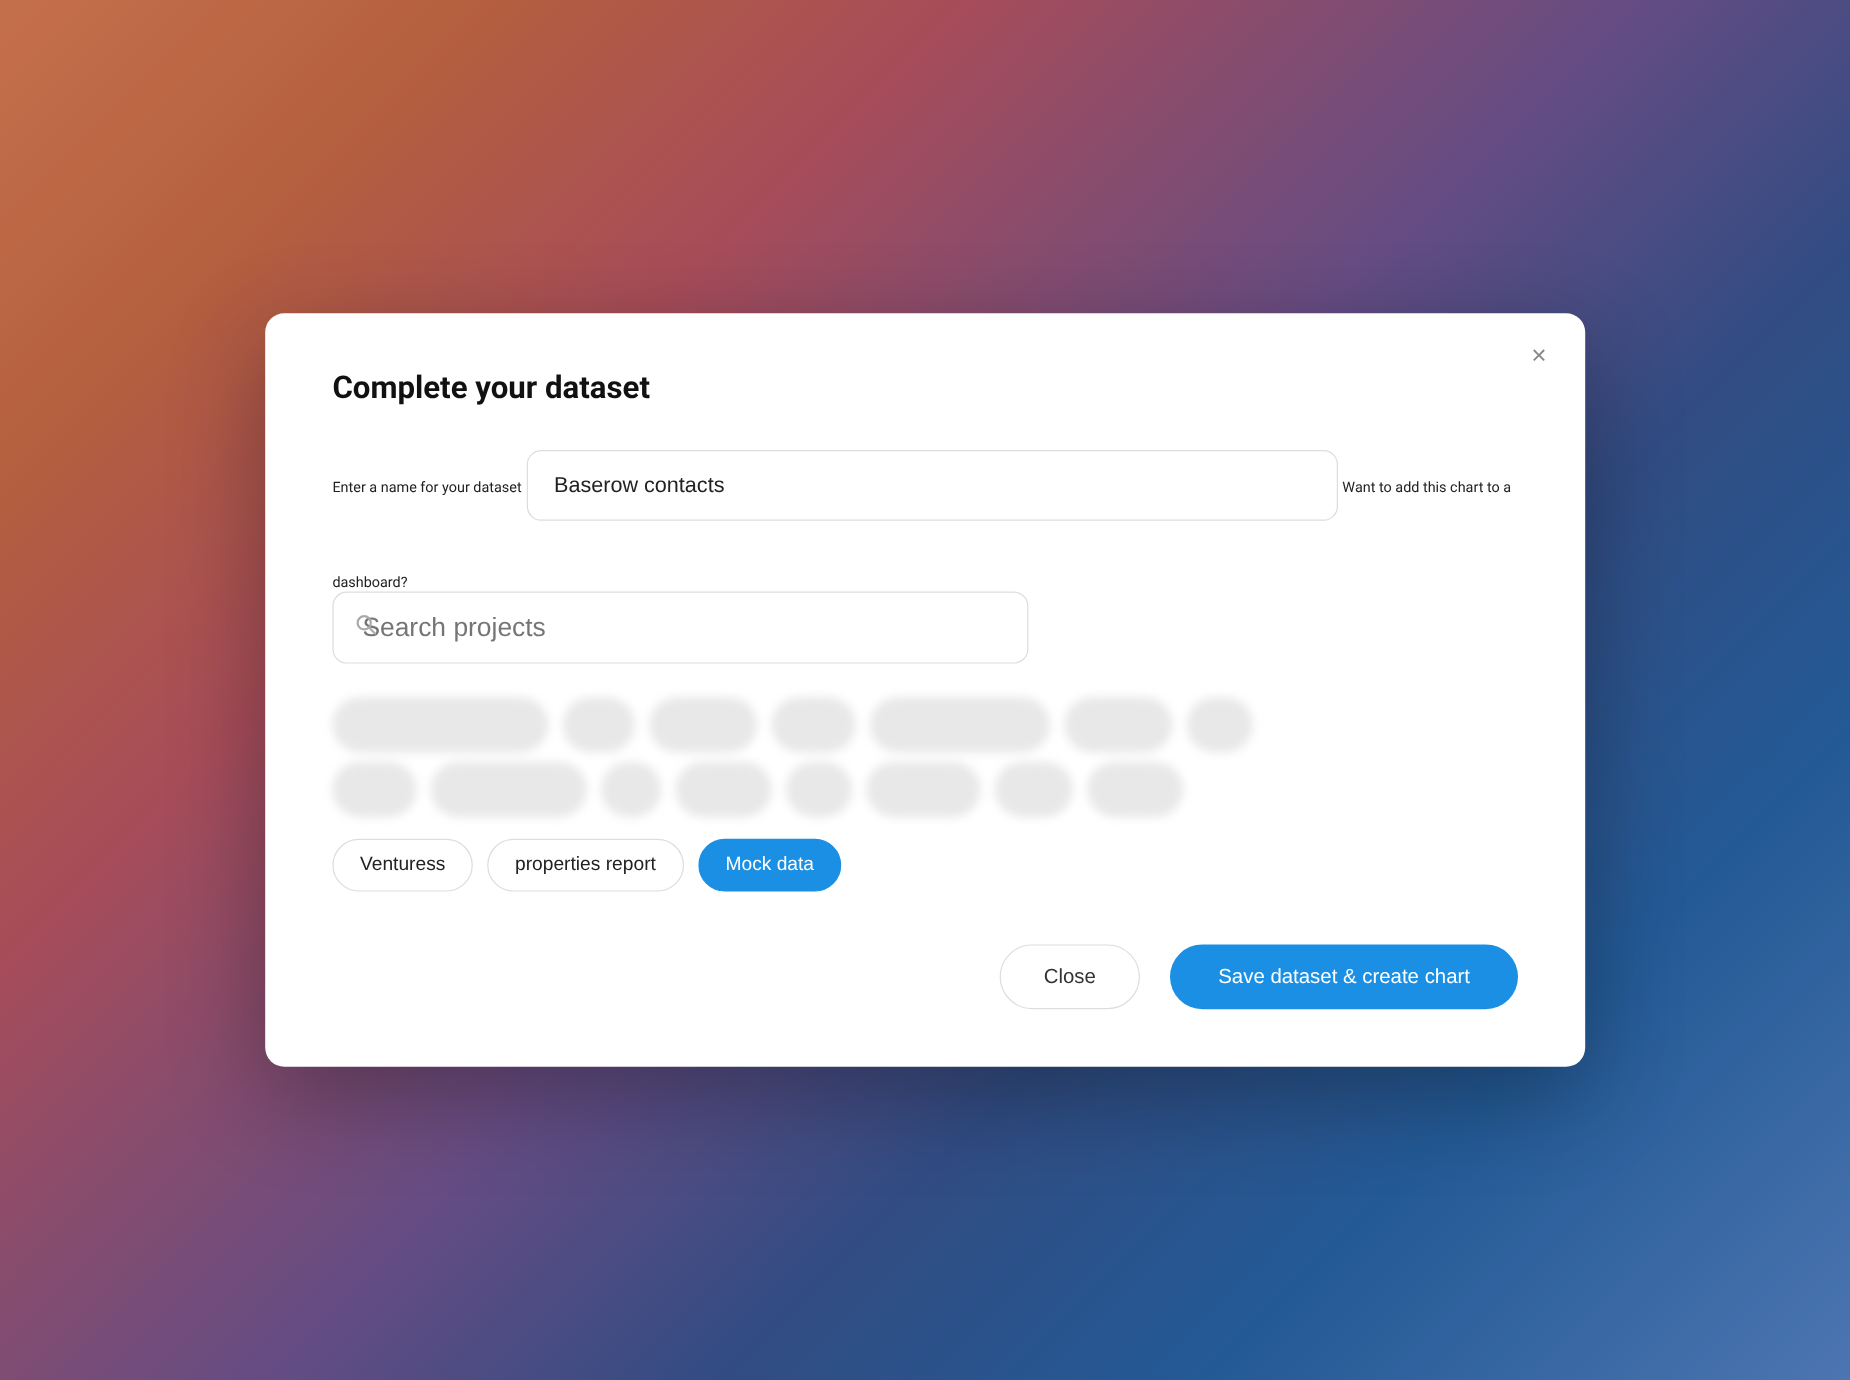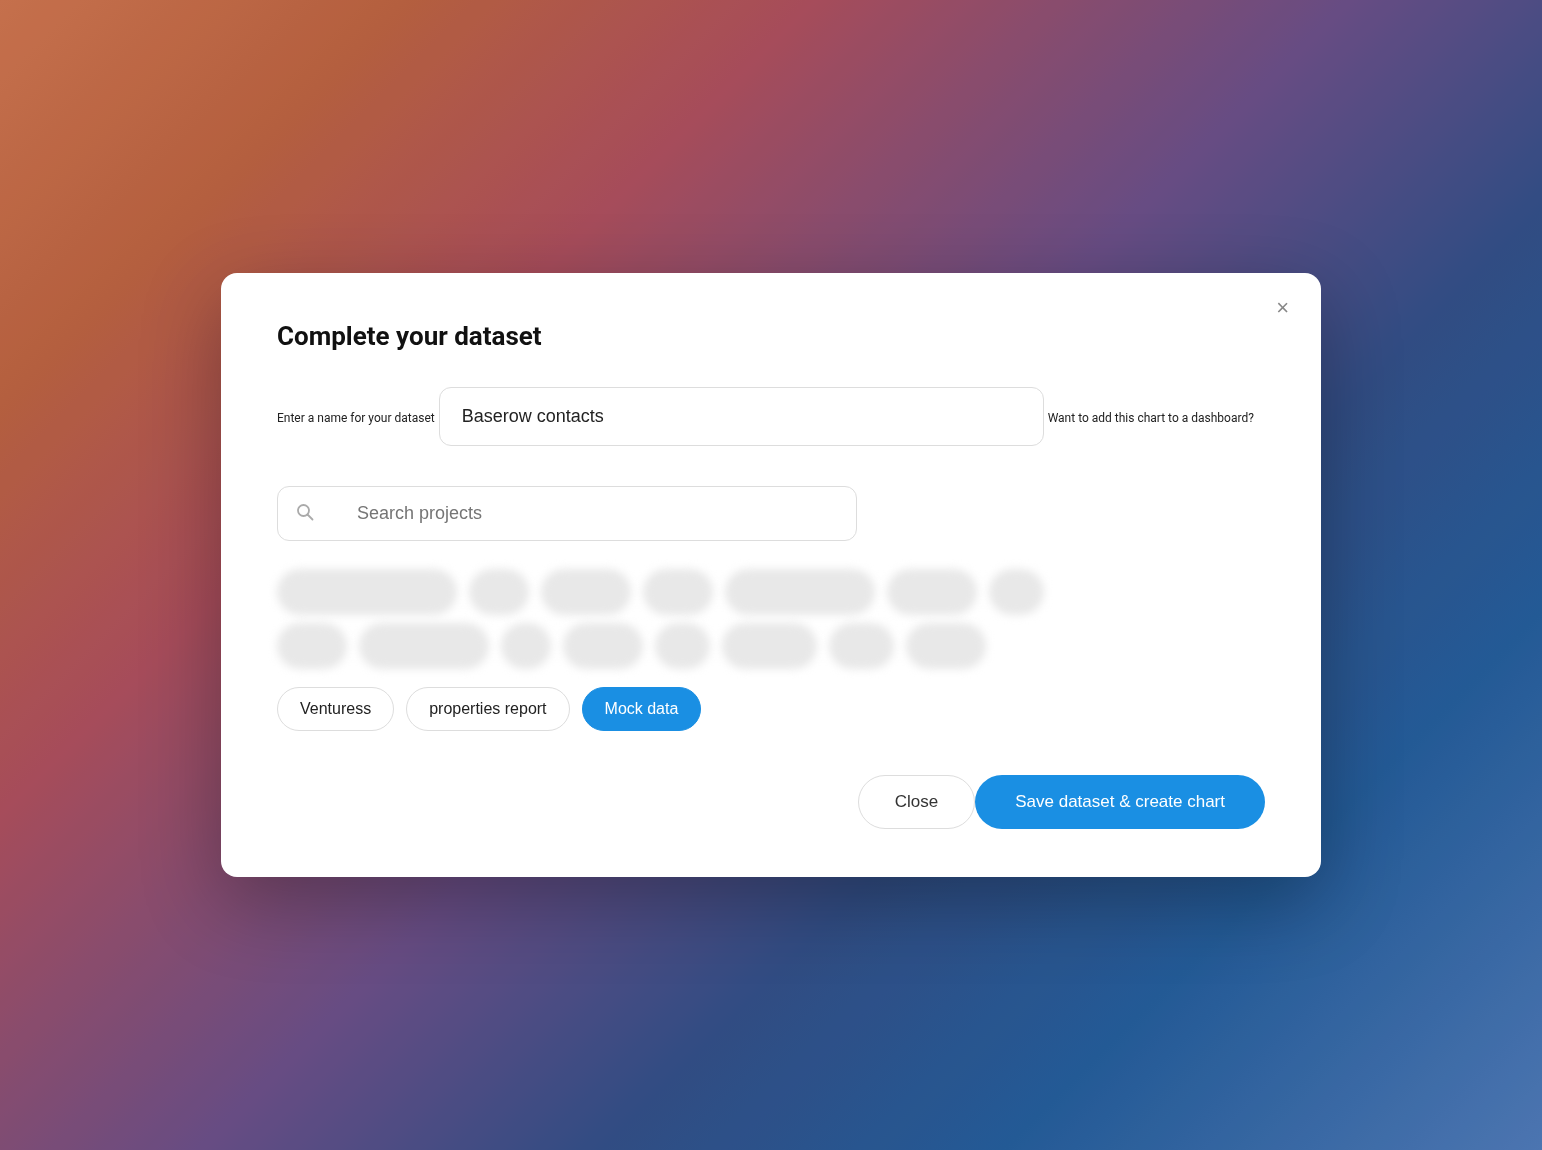--- a/index.html
+++ b/index.html
@@ -54,21 +54,21 @@
     }
 
     .section-label {
       font-size: 12px;
       color: #222;
       margin-bottom: 14px;
       font-weight: 400;
     }
 
     .name-input {
-      width: 605px;
+      width: 676px;
       padding: 18px 22px;
       font-size: 18px;
       border: 1.5px solid #ddd;
       border-radius: 12px;
       outline: none;
       color: #222;
       margin-bottom: 40px;
     }
 
     .search-wrapper {
@@ -82,22 +82,22 @@
       left: 18px;
       top: 50%;
       transform: translateY(-50%);
       color: #aaa;
       font-size: 18px;
       pointer-events: none;
     }
 
     .search-input {
       width: 100%;
-      padding: 16px 20px 16px 79px;
-      font-size: 18px;
+      padding: 16px 20px 16px 24px;
+      font-size: 22px;
       border: 1.5px solid #ddd;
       border-radius: 12px;
       outline: none;
       color: #999;
     }
 
     .tags-area {
       display: flex;
       flex-wrap: wrap;
       gap: 12px;
@@ -134,21 +134,21 @@
       height: 46px;
       border-radius: 24px;
       background: #e8e8e8;
       filter: blur(4px);
       flex-shrink: 0;
     }
 
     .modal-footer {
       display: flex;
       justify-content: flex-end;
-      gap: 0;
+      gap: 25px;
       margin-top: 44px;
     }
 
     .btn-close {
       padding: 16px 36px;
       border: 1.5px solid #ddd;
       border-radius: 30px;
       background: #fff;
       font-size: 17px;
       color: #333;

